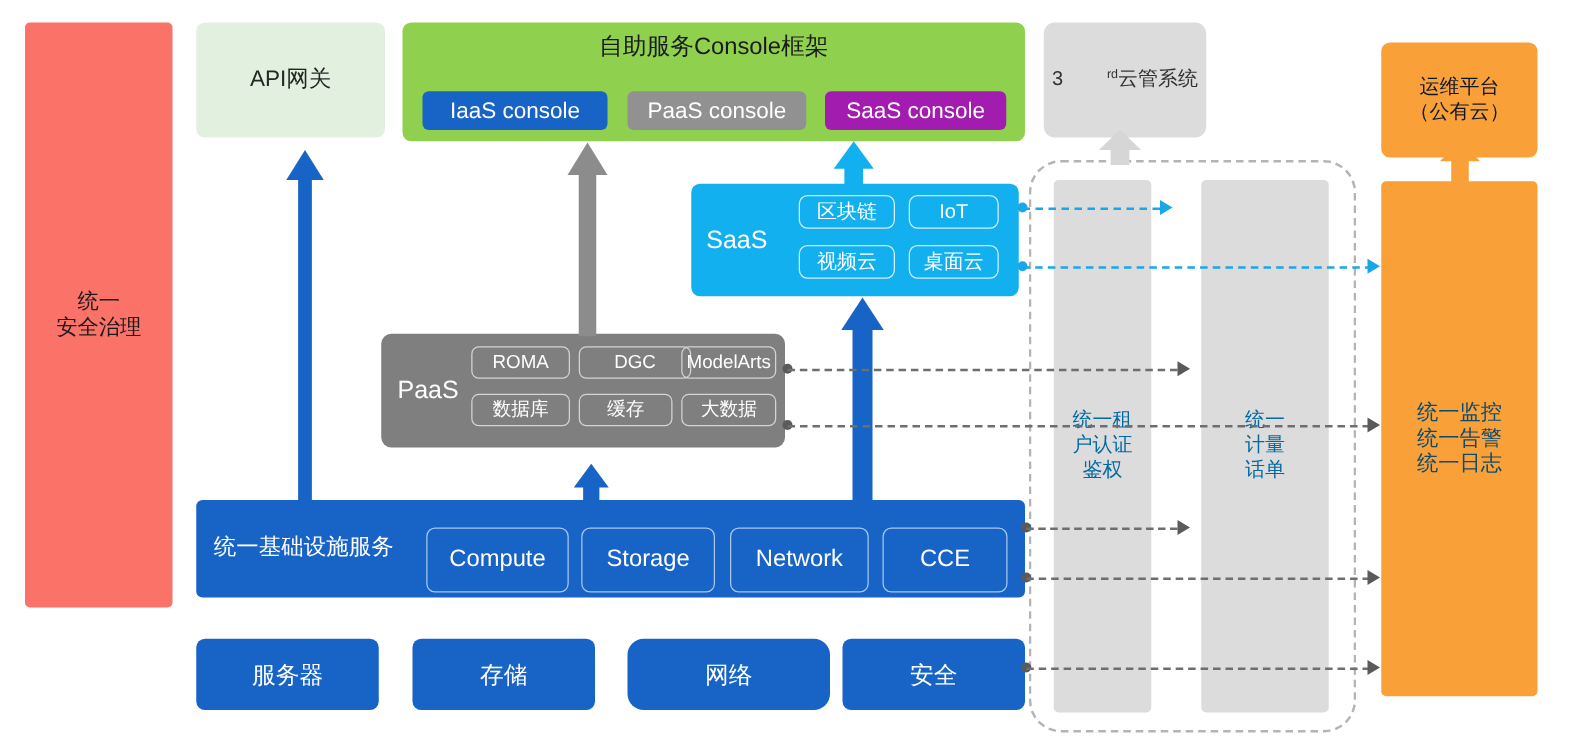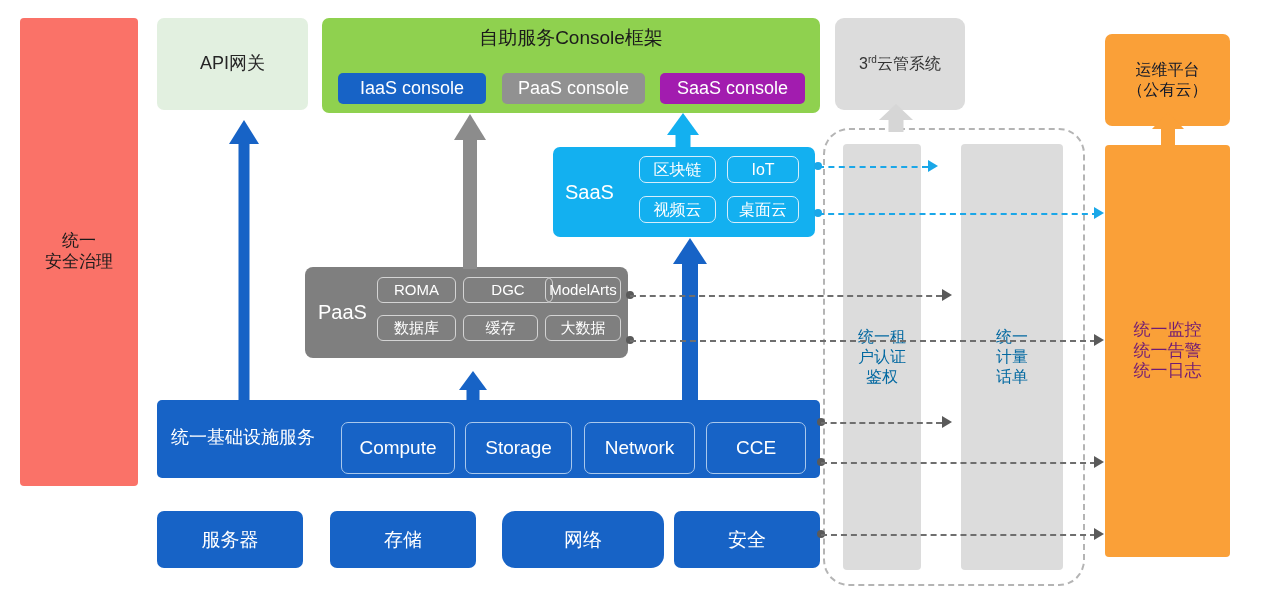--- a/index.html
+++ b/index.html
@@ -72,38 +72,38 @@
   #chip-iaas { left: 16px;  width: 148px; background: #1763c6; }
   #chip-paas { left: 180px; width: 143px; background: #919191; }
   #chip-saas { left: 338px; width: 145px; background: #a21caf; }
 
   
   #third-cloud {
     left: 835px; top: 18px; width: 130px; height: 92px;
     background: #dcdcdc; border-radius: 9px;
     color: #333333; font-size: 16px;
   }
-  #third-cloud sup { font-size: 10px; vertical-align: super; }
+  #third-cloud sup { font-size: 10px; vertical-align: super; padding-left: 35px; }
   #app-market {
     left: 988px; top: 18px; width: 82px; height: 92px;
     background: #dcdcdc; border-radius: 9px;
     color: #333333; font-size: 17px;
   }
 
   
   #ops-platform {
     left: 1105px; top: 34px; width: 125px; height: 92px;
     background: #faa038; border-radius: 7px;
     color: #0f172a; font-size: 16px;
   }
   
   #ops-column {
     left: 1105px; top: 145px; width: 125px; height: 412px;
     background: #faa038; border-radius: 4px;
-    color: #701a75; font-size: 17px;
+    color: #0c4a6e; font-size: 17px;
   }
 
   
   #saas-block {
     left: 553px; top: 147px; width: 262px; height: 90px;
     background: #13b0f0; border-radius: 7px;
     display: block;
   }
   #saas-label {
     position: absolute; left: 12px; top: 33px;

